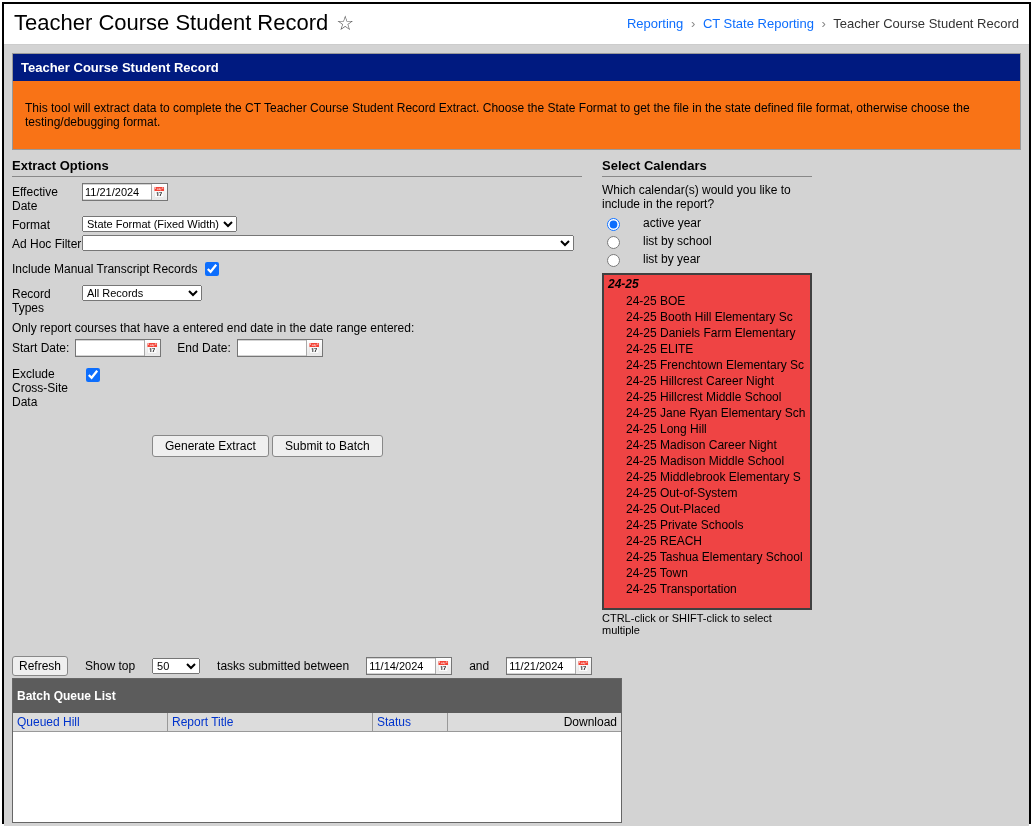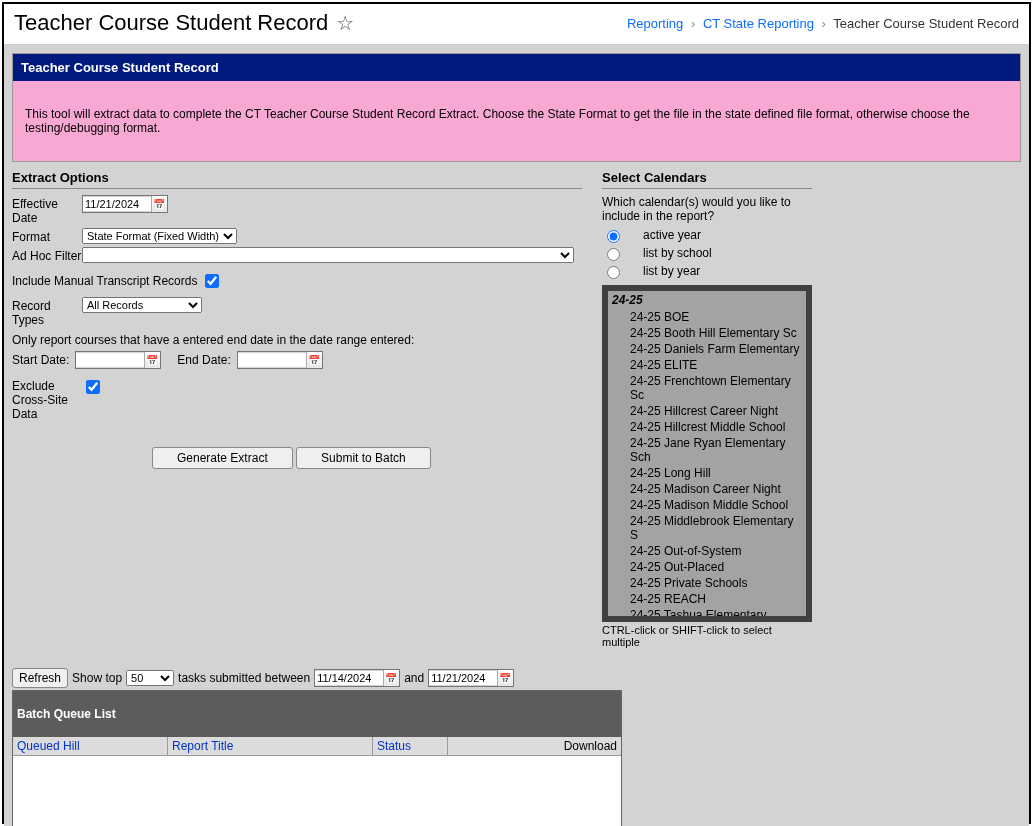--- a/index.html
+++ b/index.html
@@ -59,23 +59,23 @@
     border: 1px solid #999;
   }
   .panel-header {
     background: #001a80;
     color: #fff;
     font-weight: bold;
     padding: 6px 8px;
     font-size: 13px;
   }
   .panel-body {
-    padding: 26px 12px;
-    font-size: 12px;
-    background: #f9a8d4;
+    padding: 20px 12px;
+    font-size: 12px;
+    background: #f97316;
   }
   .two-col {
     display: flex;
     margin-top: 8px;
     gap: 20px;
   }
   .left-col {
     width: 570px;
   }
   .right-col {
@@ -142,46 +142,46 @@
     margin: 6px 0 4px 0;
   }
   .date-row {
     display: flex;
     align-items: center;
     gap: 6px;
     margin: 4px 0 8px 0;
   }
   .btn {
     font-size: 12px;
-    padding: 3px 24px;
+    padding: 3px 12px;
     background: #efefef;
     border: 1px solid #888;
     border-radius: 3px;
     cursor: pointer;
   }
   .btn-row {
     margin-top: 26px;
     margin-left: 140px;
   }
   .radio-row {
     display: flex;
     align-items: center;
     gap: 20px;
     margin: 2px 0;
   }
   input[type=radio] {
     accent-color: #0d6efd;
   }
   .calendar-list {
-    border: 6px solid #404040;
+    border: 2px solid #404040;
     height: 337px;
     overflow-y: auto;
     font-size: 12px;
     margin-top: 6px;
-    background: #a3a3a3;
+    background: #ef4444;
   }
   .cal-year {
     font-style: italic;
     font-weight: bold;
     padding: 2px 4px;
   }
   .cal-item {
     padding: 1px 4px 1px 22px;
     cursor: pointer;
   }
@@ -189,37 +189,37 @@
     font-size: 11px;
     margin-top: 2px;
   }
   .batch-area {
     margin-top: 20px;
     width: 610px;
   }
   .batch-controls {
     display: flex;
     align-items: center;
-    gap: 4px;
+    gap: 17px;
     font-size: 12px;
     margin-bottom: 2px;
   }
   .batch-controls select {
     font-size: 11px;
     width: 48px;
   }
   .batch-table {
     border: 1px solid #666;
     background: #fff;
   }
   .batch-header-row {
     background: #5c5c5c;
     color: #fff;
     font-weight: bold;
-    padding: 16px 4px;
+    padding: 10px 4px;
     font-size: 12px;
   }
   .batch-cols {
     display: flex;
     background: #dcdcdc;
     border-bottom: 1px solid #999;
     font-size: 12px;
   }
   .batch-cols > div {
     border-right: 1px solid #999;

